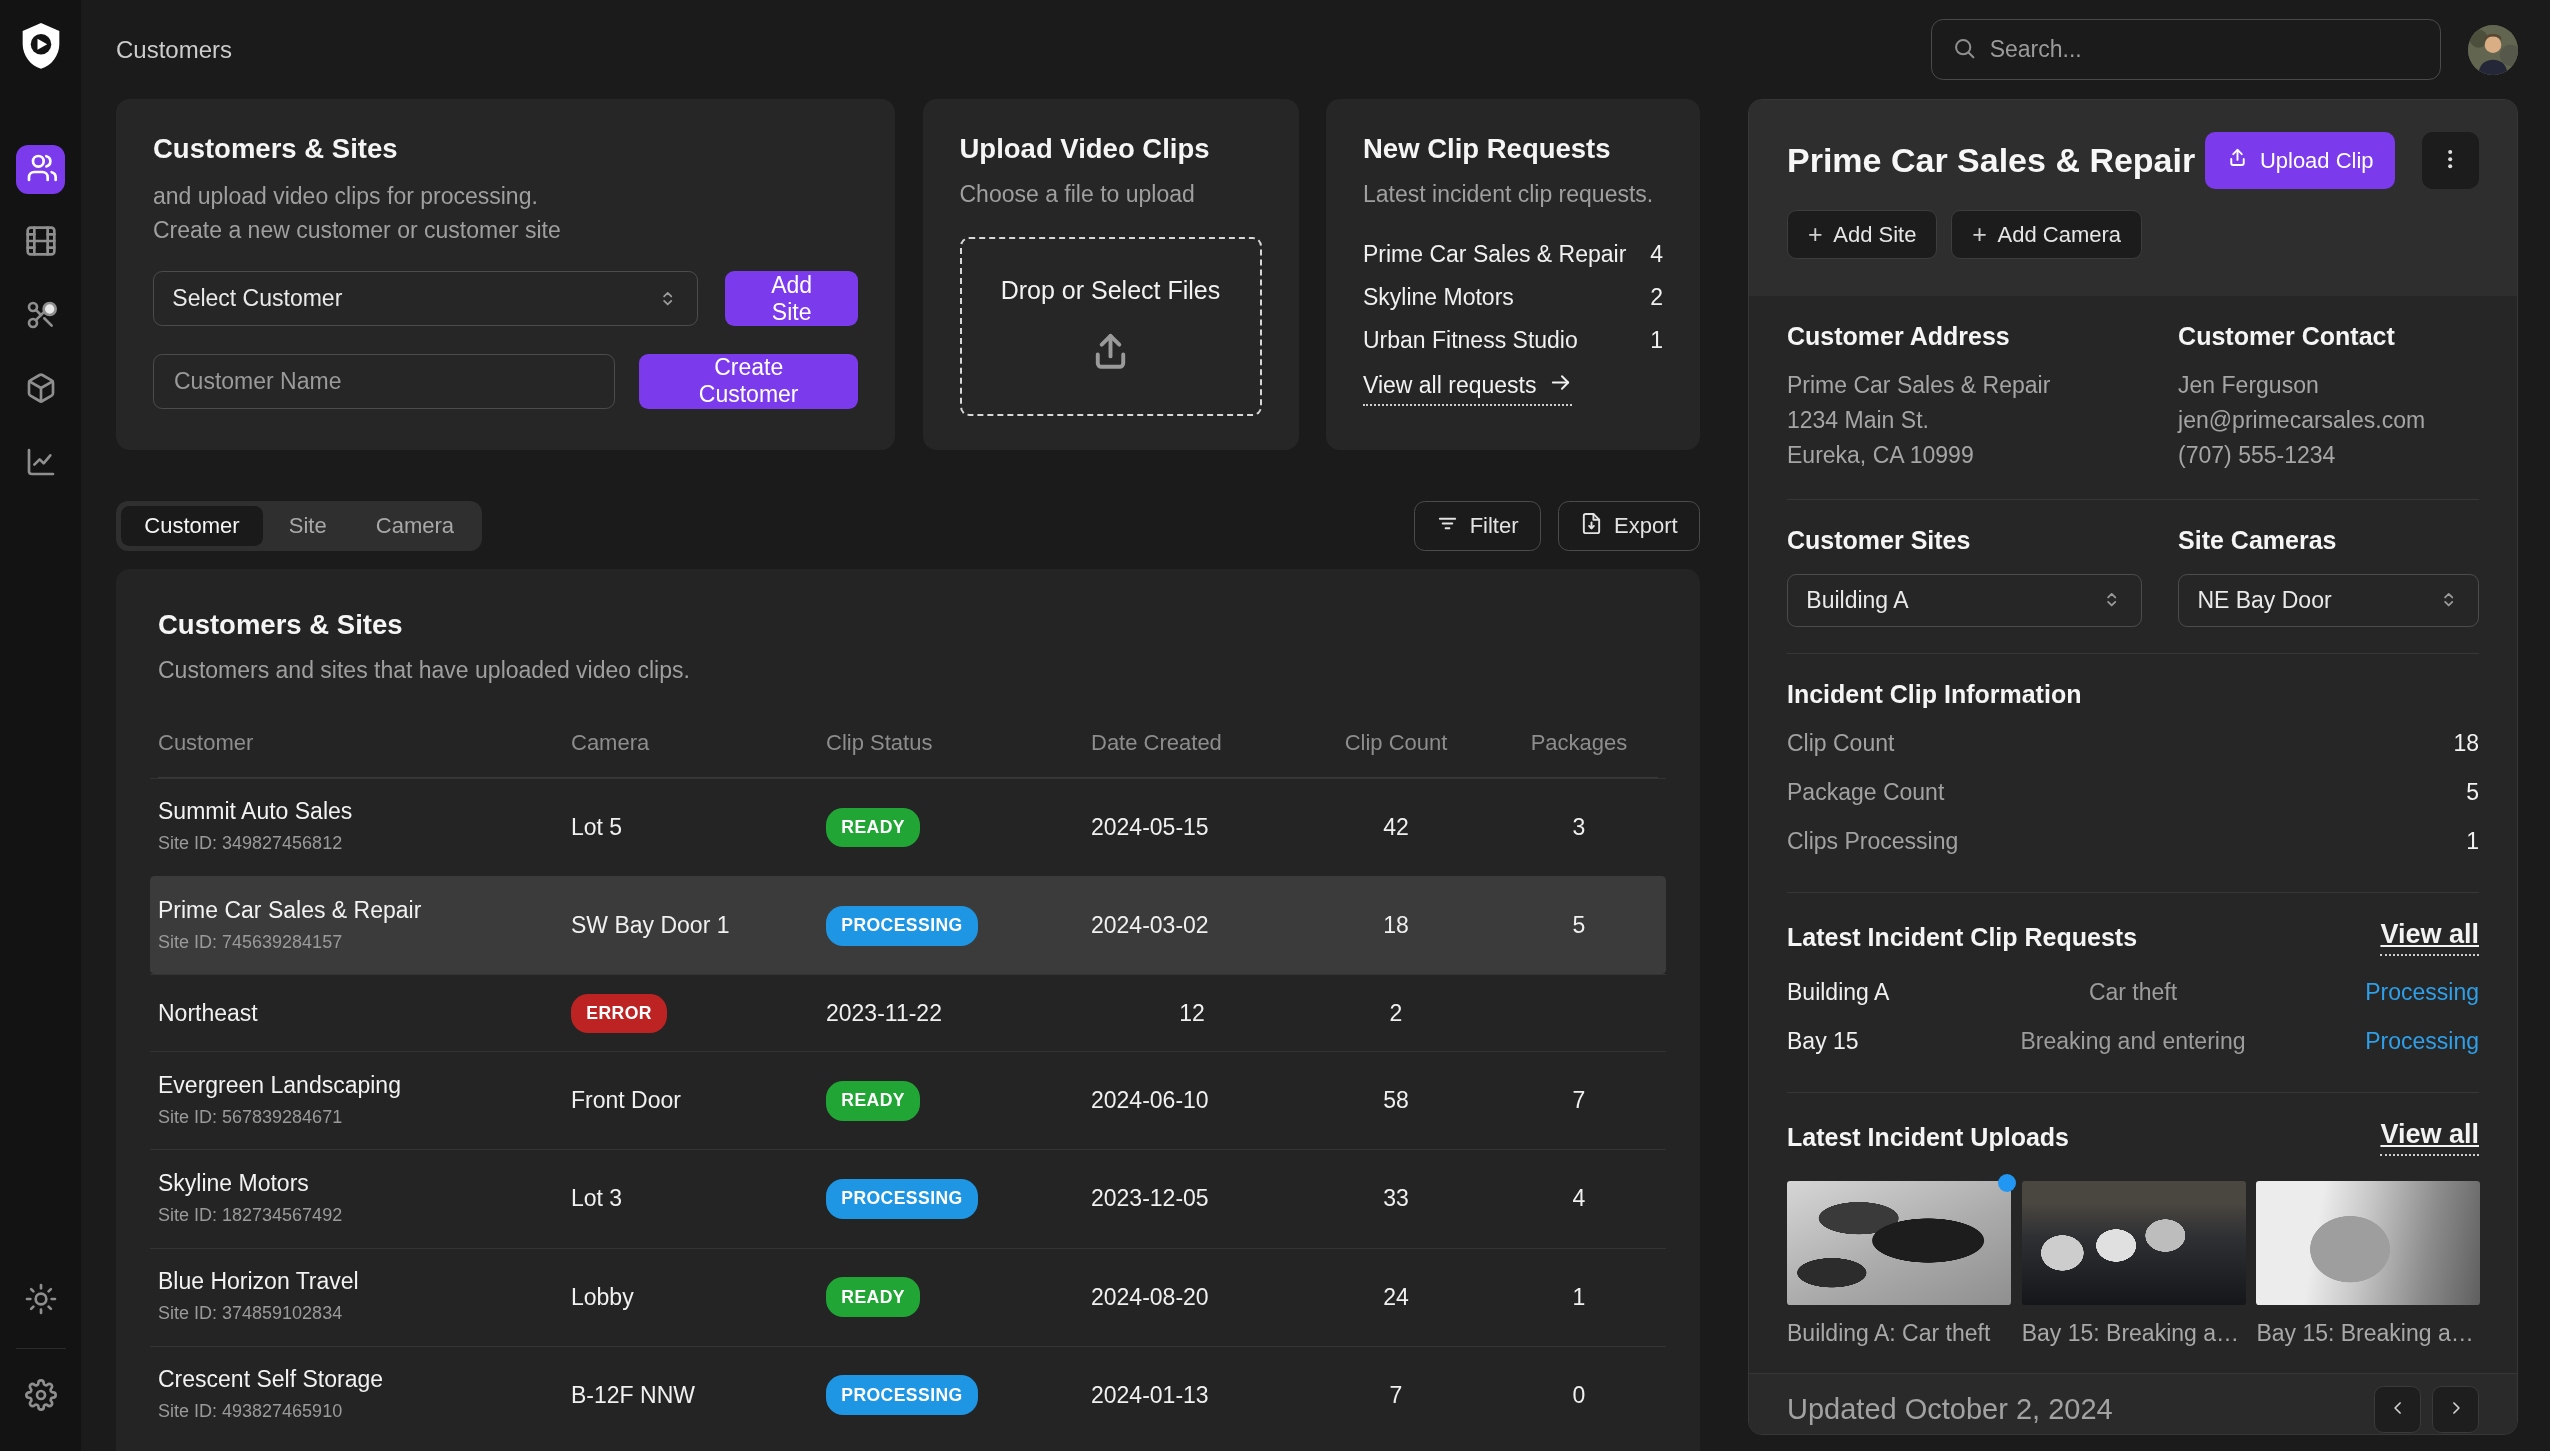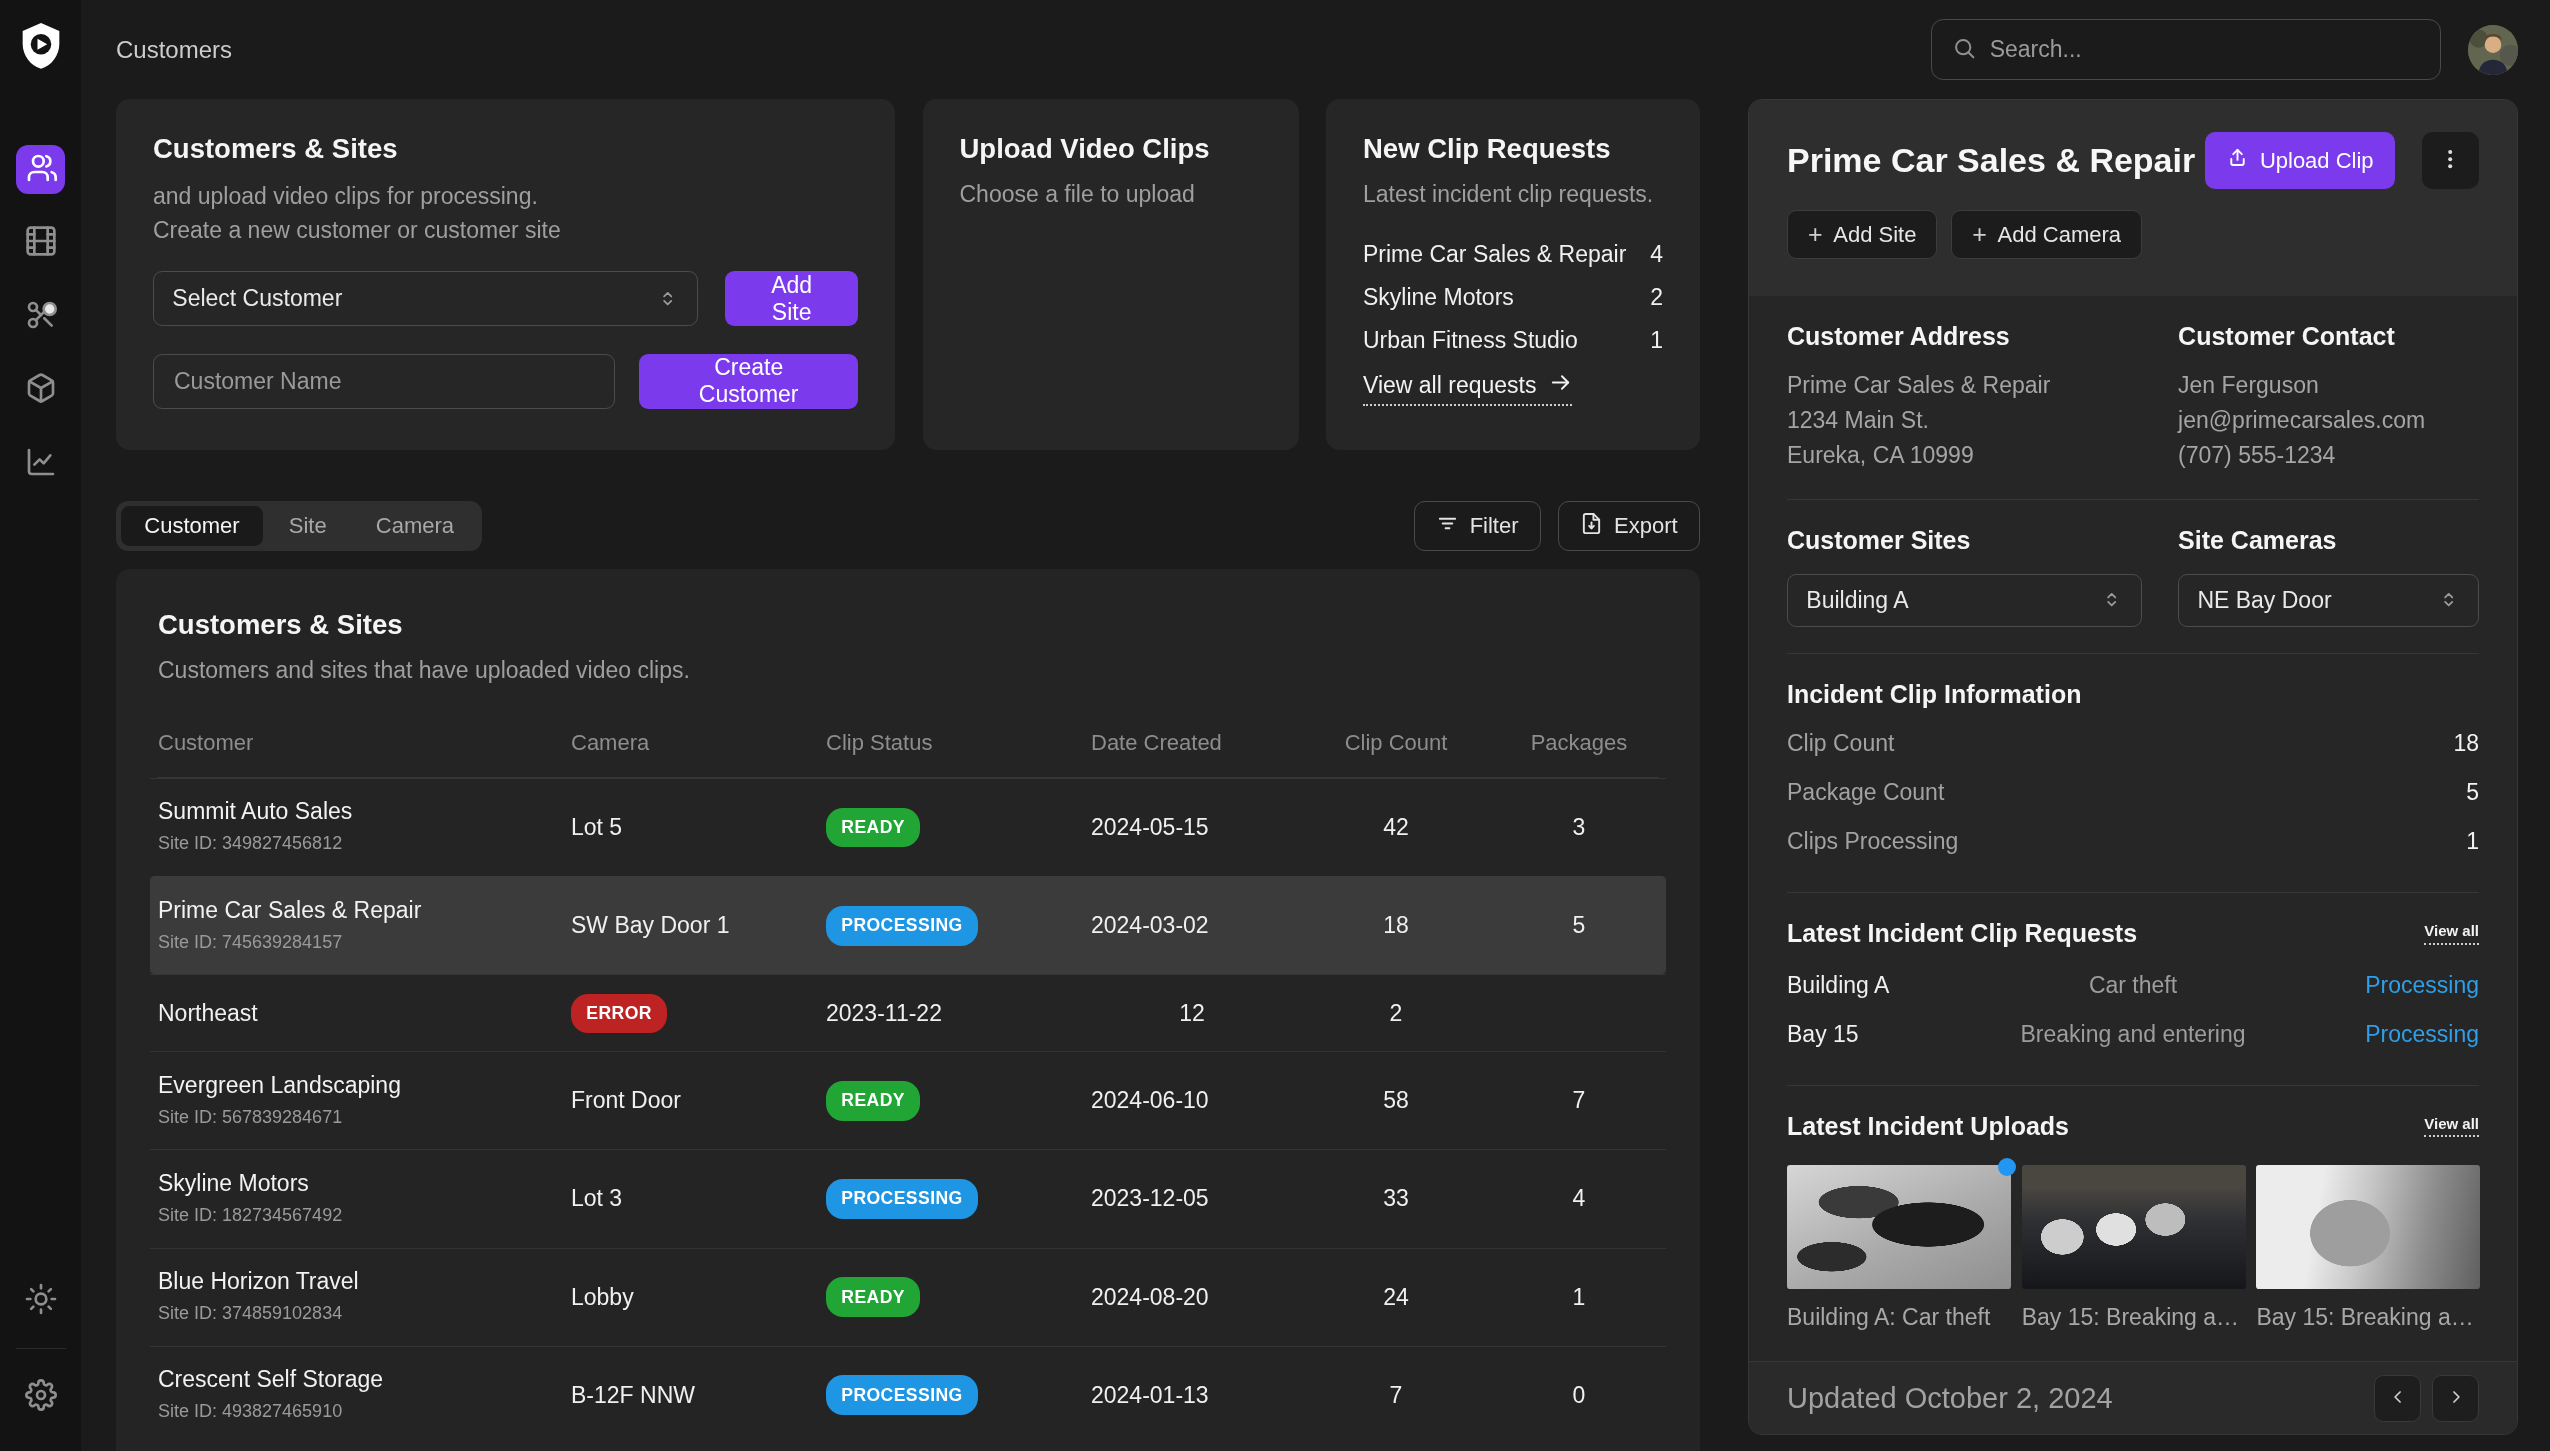--- a/index.html
+++ b/index.html
@@ -174,22 +174,22 @@
   .info-lines div { font-size:23px; color:#a5a5a5; line-height:35px; }
   .panel-select { margin-top:18.3px; height:53px; background:#262626; }
 
   .kv-row { display:flex; align-items:center; height:49px; }
   .kv-label { font-size:23px; color:#a2a2a2; }
   .kv-value { margin-left:auto; font-size:23px; color:#f2f2f2; }
   .kv-wrap { margin-top:10.7px; }
 
   .sec-head-row { display:flex; align-items:center; }
   .view-all {
-    margin-left:auto; font-size:15px; font-weight:700; color:#f2f2f2; cursor:pointer;
-    border-bottom:2.3px dotted #cfcfcf; padding-bottom:3.8px;
+    margin-left:auto; font-size:27px; font-weight:700; color:#f2f2f2; cursor:pointer;
+    border-bottom:2.3px dotted #cfcfcf; padding-bottom:3.8px;text-decoration:underline;
   }
   .preq-row { display:grid; grid-template-columns:1fr 1.3fr 1fr; align-items:center; height:49px; }
   .preq-wrap { margin-top:12.2px; }
   .preq-site { font-size:23px; color:#f0f0f0; }
   .preq-type { font-size:23px; color:#9d9d9d; text-align:center; }
   .preq-status { font-size:23px; color:#2e9fe8; text-align:right; }
 
   .thumbs { display:flex; gap:10.7px; margin-top:24.4px; }
   .thumb-wrap { width:224px; position:relative; }
   .thumb { width:224px; height:124px; border-radius:3.1px; position:relative; }
@@ -384,20 +384,30 @@
             </div>
             <div class="form-row" style="margin-top:27.5px">
               <input class="text-input" style="width: 468px;" type="text" placeholder="Customer Name">
               <button class="btn-primary" style="margin-left:24.4px">Create Customer</button>
             </div>
           </section>
 
           <section class="card upload-card">
             <div class="card-title">Upload Video Clips</div>
             <div class="card-sub" style="margin-top:12.2px">Choose a file to upload</div>
+            <div class="dropzone">
+              <div class="dropzone-label">Drop or Select Files</div>
+              <span>
+                <svg class="stroke" viewBox="0 0 24 24" width="47" height="47">
+                    <polyline points="7.5 8.5 12 4 16.5 8.5"></polyline>
+                    <line x1="12" y1="4" x2="12" y2="14.5"></line>
+                    <path d="M5.5 13.5v4.5a1.8 1.8 0 0 0 1.8 1.8h9.4a1.8 1.8 0 0 0 1.8-1.8v-4.5"></path>
+                  </svg>
+              </span>
+            </div>
           </section>
 
           <section class="card requests-card">
             <div class="card-title">New Clip Requests</div>
             <div class="card-sub" style="margin-top:12.2px">Latest incident clip requests.</div>
             <div class="req-list">
               <div class="req-row">
                 <span class="req-name">Prime Car Sales &amp; Repair</span>
                 <span class="req-count">4</span>
               </div>

